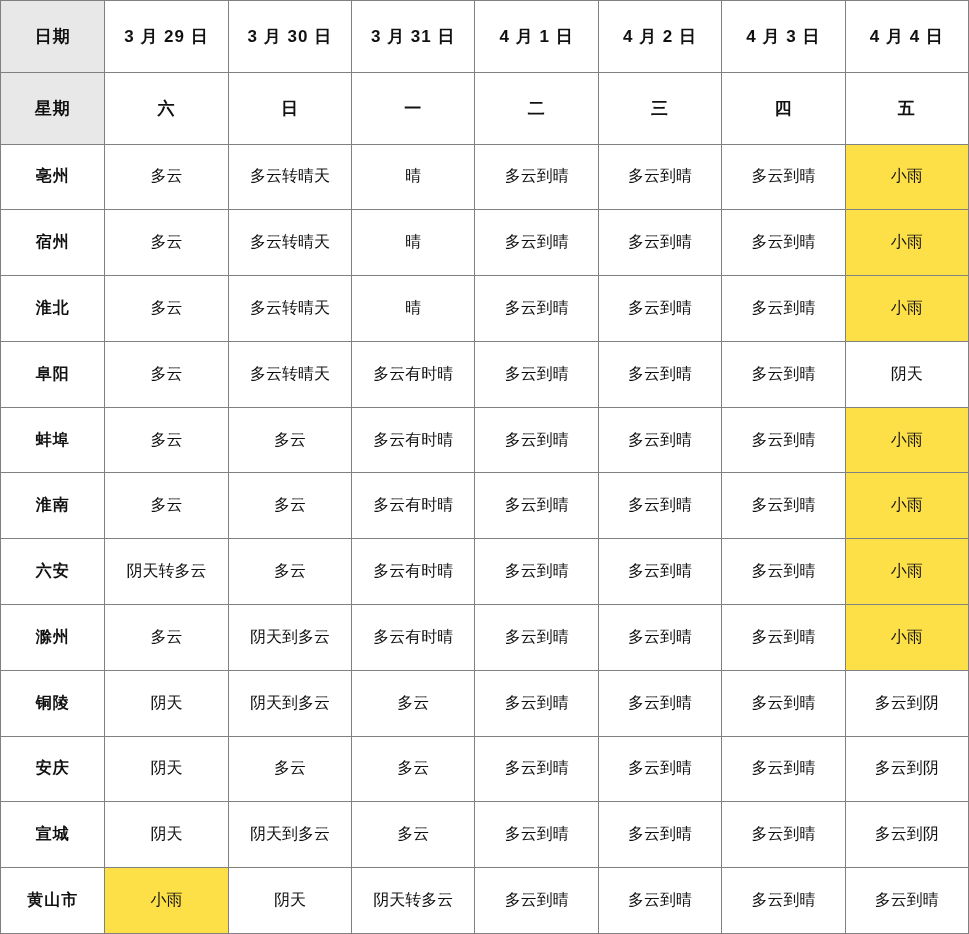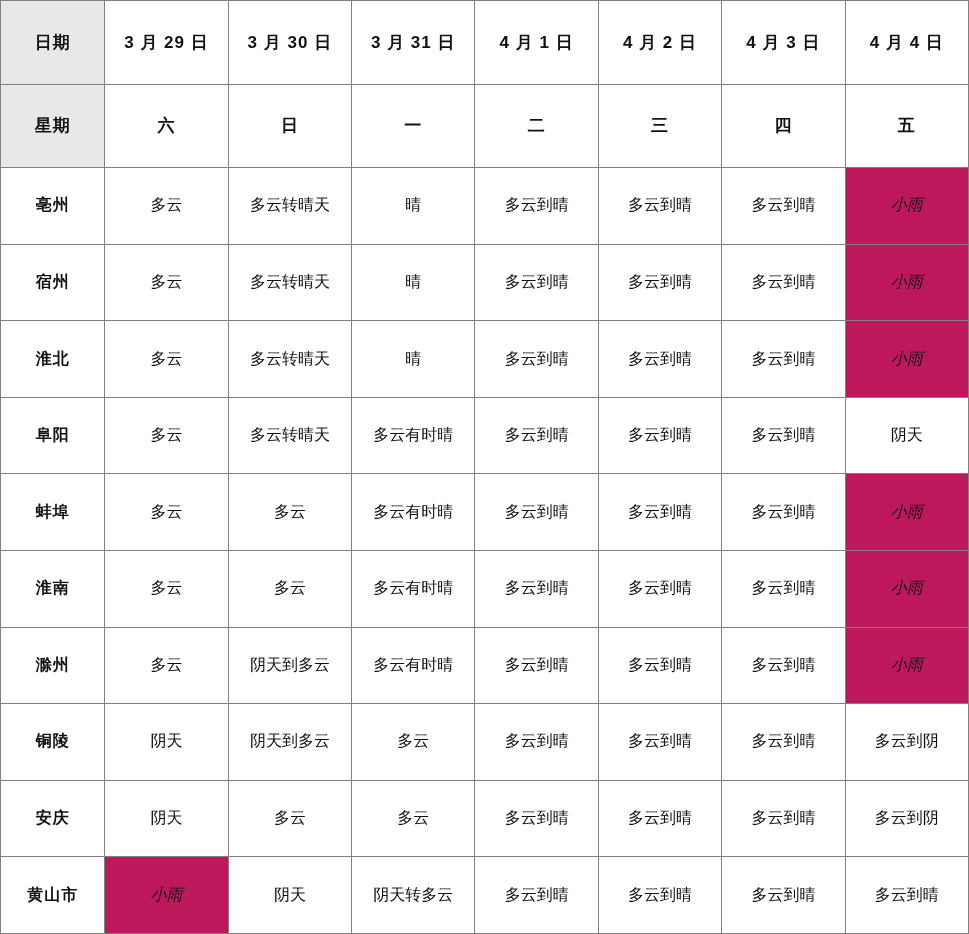--- a/index.html
+++ b/index.html
@@ -53,22 +53,21 @@
     background: #e8e8e8;
     text-align: center;
   }
   td.row-label {
     font-weight: bold;
     background: #ffffff;
     font-size: 17px;
     letter-spacing: 1px;
   }
   td.cell-rain {
-    background: #be185d;
-    font-style: italic;
+    background: #fde047;
   }
   td.cell-normal {
     background: #ffffff;
   }
 </style>
 </head>
 <body>
 
 <table class="weather-table">
   <colgroup>
@@ -156,20 +155,30 @@
         <td class="row-label">淮南</td>
         <td class="cell-normal">多云</td>
         <td class="cell-normal">多云</td>
         <td class="cell-normal">多云有时晴</td>
         <td class="cell-normal">多云到晴</td>
         <td class="cell-normal">多云到晴</td>
         <td class="cell-normal">多云到晴</td>
         <td class="cell-rain">小雨</td>
       </tr>
       <tr>
+        <td class="row-label">六安</td>
+        <td class="cell-normal">阴天转多云</td>
+        <td class="cell-normal">多云</td>
+        <td class="cell-normal">多云有时晴</td>
+        <td class="cell-normal">多云到晴</td>
+        <td class="cell-normal">多云到晴</td>
+        <td class="cell-normal">多云到晴</td>
+        <td class="cell-rain">小雨</td>
+      </tr>
+      <tr>
         <td class="row-label">滁州</td>
         <td class="cell-normal">多云</td>
         <td class="cell-normal">阴天到多云</td>
         <td class="cell-normal">多云有时晴</td>
         <td class="cell-normal">多云到晴</td>
         <td class="cell-normal">多云到晴</td>
         <td class="cell-normal">多云到晴</td>
         <td class="cell-rain">小雨</td>
       </tr>
       <tr>
@@ -179,20 +188,30 @@
         <td class="cell-normal">多云</td>
         <td class="cell-normal">多云到晴</td>
         <td class="cell-normal">多云到晴</td>
         <td class="cell-normal">多云到晴</td>
         <td class="cell-normal">多云到阴</td>
       </tr>
       <tr>
         <td class="row-label">安庆</td>
         <td class="cell-normal">阴天</td>
         <td class="cell-normal">多云</td>
+        <td class="cell-normal">多云</td>
+        <td class="cell-normal">多云到晴</td>
+        <td class="cell-normal">多云到晴</td>
+        <td class="cell-normal">多云到晴</td>
+        <td class="cell-normal">多云到阴</td>
+      </tr>
+      <tr>
+        <td class="row-label">宣城</td>
+        <td class="cell-normal">阴天</td>
+        <td class="cell-normal">阴天到多云</td>
         <td class="cell-normal">多云</td>
         <td class="cell-normal">多云到晴</td>
         <td class="cell-normal">多云到晴</td>
         <td class="cell-normal">多云到晴</td>
         <td class="cell-normal">多云到阴</td>
       </tr>
       <tr>
         <td class="row-label">黄山市</td>
         <td class="cell-rain">小雨</td>
         <td class="cell-normal">阴天</td>

